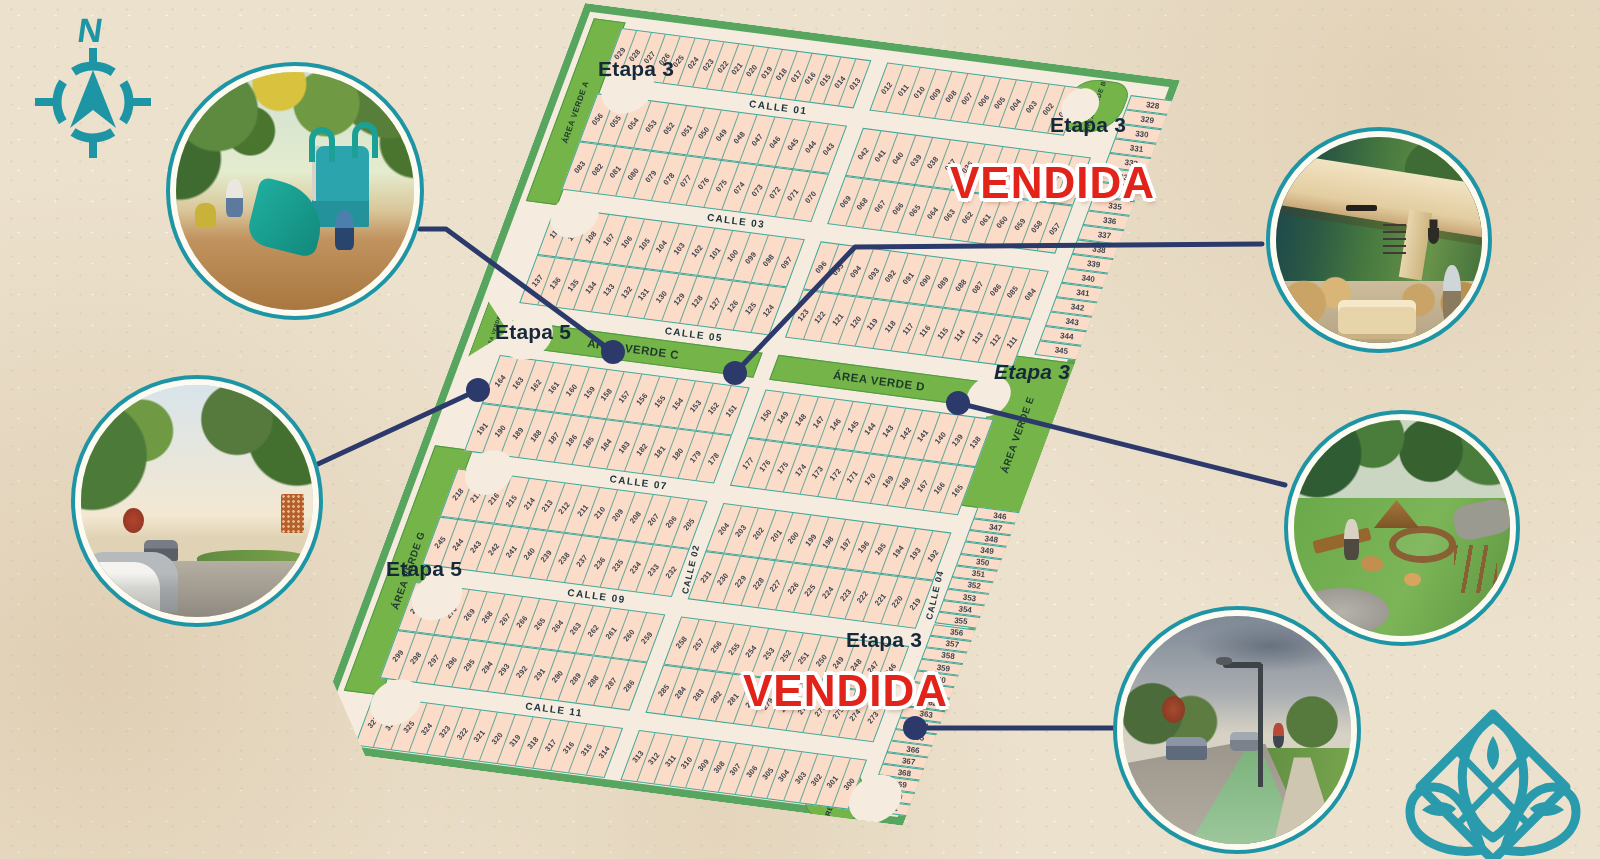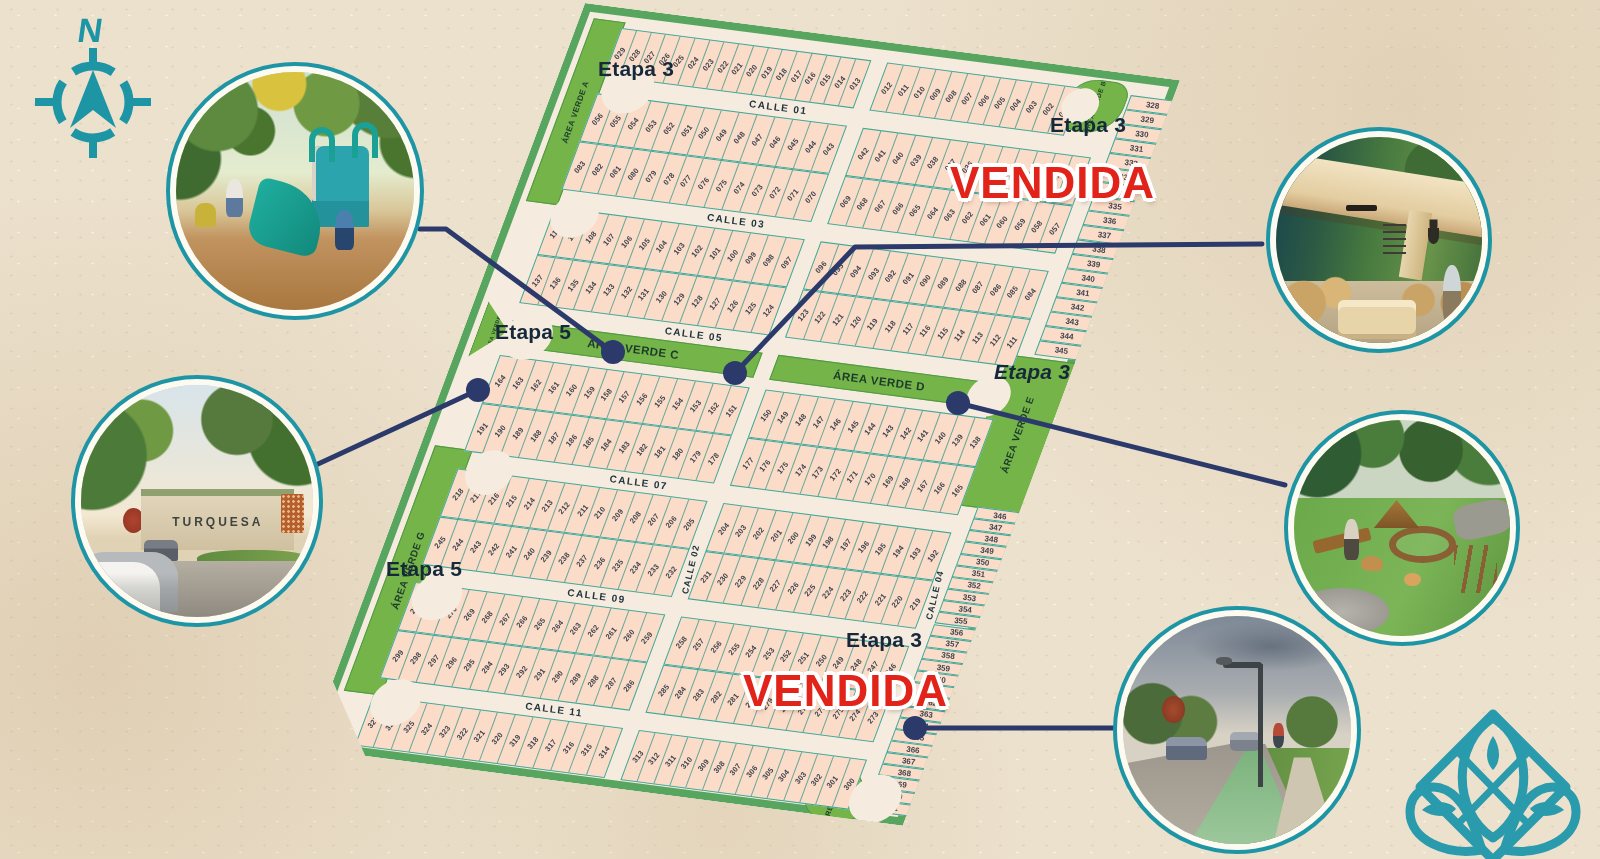--- a/index.html
+++ b/index.html
@@ -1386,23 +1386,20 @@
       <div class="pg-kid2"></div>
       <div class="pg-toy"></div>
     </div>
   </div>
 
   <div class="photo" style="left:71px;top:375px;width:252px;height:252px;">
     <div class="ph">
       <div class="en-sky"></div>
       <div class="en-trees"></div>
       <div class="en-flower"></div>
-      <div class="en-wall">
-        <span class="en-sign">TURQUESA</span>
-      </div>
       <div class="en-logo"></div>
       <div class="en-shrub"></div>
       <div class="en-road"></div>
       <div class="en-car2"></div>
       <div class="en-car1"></div>
     </div>
   </div>
 
   <div class="photo" style="left:1266px;top:127px;width:226px;height:226px;">
     <div class="ph">

